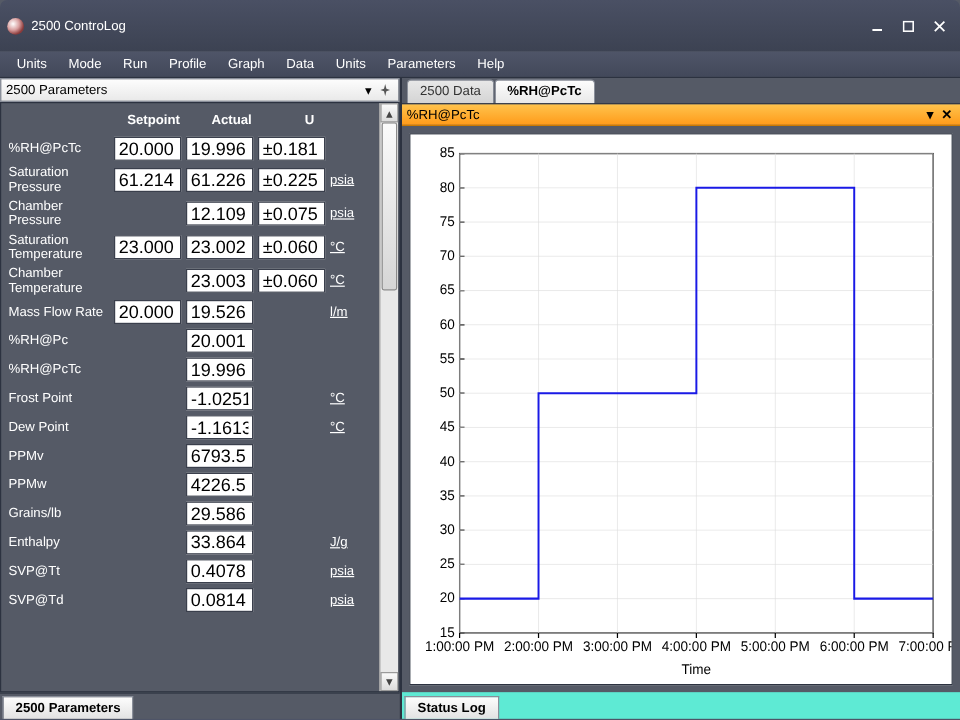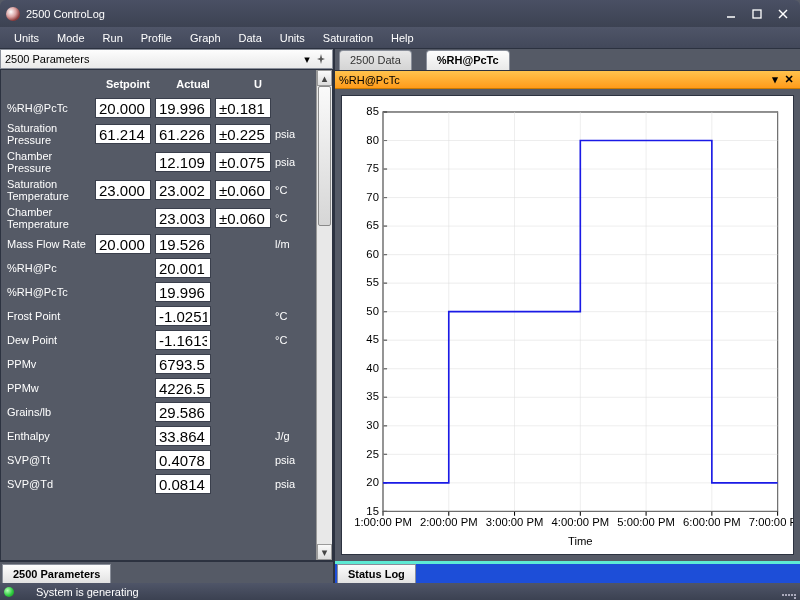--- a/index.html
+++ b/index.html
@@ -1,19 +1,19 @@
 <!DOCTYPE html>
 <html><head>
 <meta charset="utf-8">
 <style>
   * { box-sizing: border-box; margin: 0; padding: 0; font-family: Tahoma, sans-serif; font-size: 11px; }
   body { background: #555a66; width: 800px; height: 600px; overflow: hidden; }
 
   
-  .titlebar { height: 27px; background: linear-gradient(#4a5064, #3c4252); display: flex; align-items: center; padding: 0 6px; color: #fff; border-radius: 6px 6px 0 0; }
+  .titlebar { height: 43px; background: linear-gradient(#4a5064, #3c4252); display: flex; align-items: center; padding: 0 6px; color: #fff; border-radius: 6px 6px 0 0; }
   .titlebar .app-icon { width: 14px; height: 14px; border-radius: 50%; background: radial-gradient(circle at 35% 35%, #fff, #d9a0a0 40%, #8b3a3a 70%); margin-right: 6px; }
   .titlebar .spacer { flex: 1; }
   .winbtn { width: 22px; height: 16px; margin-left: 4px; display: flex; align-items: center; justify-content: center; color: #fff; cursor: pointer; }
   .winbtn svg { width: 10px; height: 10px; }
 
   
   .menubar { height: 22px; background: linear-gradient(#4f5568, #42485a); display: flex; align-items: center; padding: 0 6px; color: #fff; gap: 2px; border-bottom: 1px solid #2c3240; }
   .menubar .item { padding: 2px 8px; cursor: pointer; }
 
   
@@ -29,40 +29,40 @@
   .params { width: calc(100% - 16px); padding: 4px 4px 2px 4px; color: #fff; }
   .scrollbar { position: absolute; right: 0; top: 0; bottom: 0; width: 16px; background: #e8e8e8; border-left: 1px solid #9a9a9a; }
   .scrollbar .btn { height: 16px; background: linear-gradient(#fafafa,#dcdcdc); border: 1px solid #9a9a9a; display: flex; align-items: center; justify-content: center; color: #444; }
   .scrollbar .thumb { position: absolute; left: 1px; right: 1px; top: 16px; height: 140px; background: linear-gradient(#fafafa,#d6d6d6); border: 1px solid #8a8a8a; border-radius: 2px; }
 
   .hdr-row { display: grid; grid-template-columns: 84px 56px 56px 56px 30px; gap: 9px; padding: 4px 2px 6px 2px; font-weight: bold; color: #fff; }
   .hdr-row .c { text-align: center; }
   .row { display: grid; grid-template-columns: 84px 56px 56px 56px 30px; gap: 4px; align-items: center; padding: 2px; }
   .row .lbl { color: #fff; line-height: 12px; }
   .row input { height: 20px; background: #fff; border: 1px solid #3a3f4c; padding: 0 3px; font-size: 15px; color: #000; }
-  .row .unit { color: #fff; }
+  .row .unit { color: #fff; text-decoration: underline; }
   .row .empty { }
 
   .left-tabs { height: 22px; background: #555a66; border-top: 1px solid #2c3240; display: flex; align-items: flex-end; padding-left: 2px; }
   .left-tabs .tab { padding: 3px 10px; background: linear-gradient(#fdfdfd,#e2e2e2); border: 1px solid #8a8f9a; border-bottom: none; font-weight: bold; color: #000; }
 
   
   .right { flex: 1; display: flex; flex-direction: column; }
-  .doc-tabs { height: 22px; background: #555a66; display: flex; align-items: flex-end; gap: 14px; padding: 2px 4px 0 4px; border-bottom: 1px solid #2c3240; }
+  .doc-tabs { height: 22px; background: #555a66; display: flex; align-items: flex-end; gap: 0; padding: 2px 4px 0 4px; border-bottom: 1px solid #2c3240; }
   .doc-tabs .tab { padding: 3px 10px 4px 10px; background: linear-gradient(#e8e8e8,#d4d4d4); border: 1px solid #8a8f9a; border-bottom: none; border-radius: 4px 4px 0 0; color: #333; cursor: pointer; }
   .doc-tabs .tab.active { background: linear-gradient(#fdfdfd,#e9e9e9); color: #000; font-weight: bold; }
 
   .doc-header { height: 18px; background: linear-gradient(#ffc34d, #ff9b1a); display: flex; align-items: center; padding: 0 4px; color: #000; border-bottom: 1px solid #cc7a00; }
   .doc-header .spacer { flex: 1; }
   .doc-header .tri, .doc-header .x { width: 14px; text-align: center; cursor: pointer; font-weight: bold; }
 
   .chart-area { flex: 1; background: #555a66; padding: 6px; }
   .chart-box { width: 100%; height: 100%; background: #fff; border: 1px solid #2c3240; position: relative; }
 
-  .right-tabs { height: 22px; background: #1d4ed8; border-top: 3px solid #5eead4; display: flex; align-items: flex-end; padding-left: 2px; }
+  .right-tabs { height: 22px; background: #5eead4; border-top: 3px solid #5eead4; display: flex; align-items: flex-end; padding-left: 2px; }
   .right-tabs .tab { padding: 3px 10px; background: linear-gradient(#fdfdfd,#e2e2e2); border: 1px solid #8a8f9a; border-bottom: none; font-weight: bold; color: #000; }
 
   
   .statusbar { height: 18px; background: linear-gradient(#4f5568,#3a4050); display: flex; align-items: center; color: #fff; padding: 0 4px; gap: 22px; }
   .status-led { width: 10px; height: 10px; border-radius: 50%; background: radial-gradient(circle at 35% 35%, #b6ffb6, #2ecc40 55%, #1a7a1a); }
   .statusbar .spacer { flex: 1; }
   .status-cell { background: rgba(0,0,0,0.15); border: 1px solid #2c3240; padding: 1px 6px; border-radius: 2px; }
   .grip { width: 14px; height: 14px; display: flex; flex-wrap: wrap; align-content: flex-end; justify-content: flex-end; gap: 1px; }
   .grip i { width: 2px; height: 2px; background: #aab; display: block; }
 
@@ -93,21 +93,21 @@
 </div>
 
 <div class="menubar" id="menubar">
     <span class="item">Units</span>
     <span class="item">Mode</span>
     <span class="item">Run</span>
     <span class="item">Profile</span>
     <span class="item">Graph</span>
     <span class="item">Data</span>
     <span class="item">Units</span>
-    <span class="item">Saturation</span>
+    <span class="item">Parameters</span>
     <span class="item">Help</span>
   </div>
 
 <div class="main">
 
   <div class="left">
     <div class="panel-header">
       <span>2500 Parameters</span>
       <span class="spacer"></span>
       <span class="tri">▾</span>

